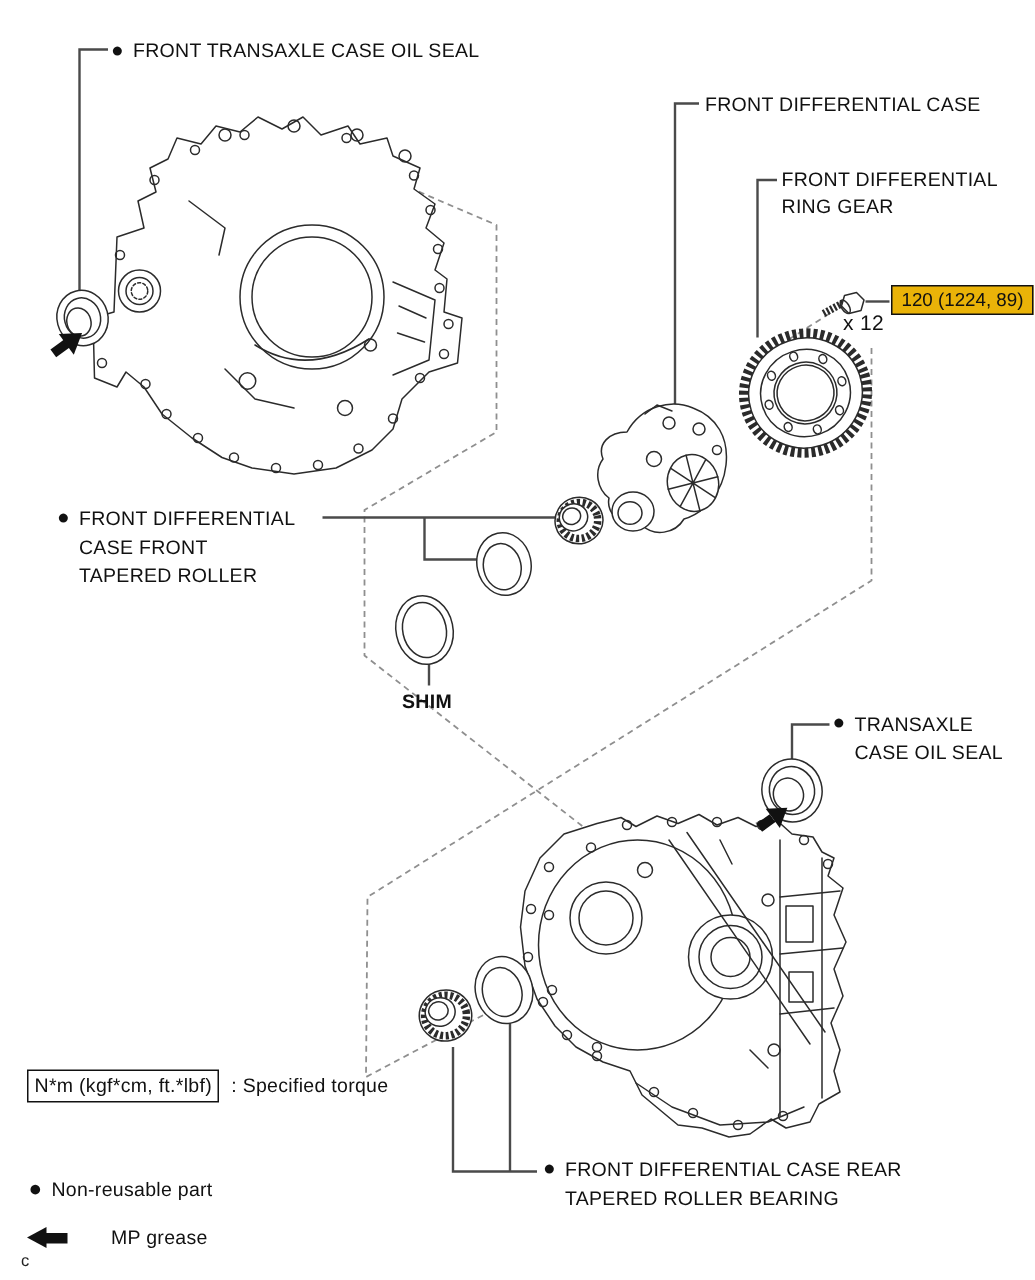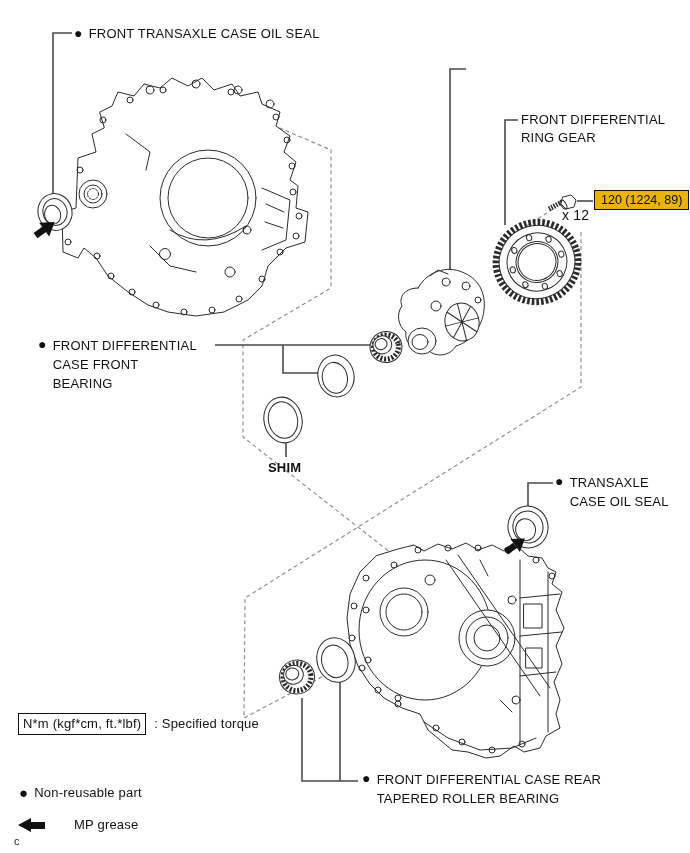--- a/index.html
+++ b/index.html
@@ -238,40 +238,43 @@
       <rect class="blackfill" x="504" y="541.5" width="11" height="6.5"></rect>
       <polygon class="blackfill" points="515,537 515,553 527,545"></polygon>
     </g>
   </svg>
 
   <div class="lbl row" style="left:74px;top:25px;">
     <span class="bullet">●</span>
     <span>FRONT TRANSAXLE CASE OIL SEAL</span>
   </div>
 
+  <div class="lbl" style="left:470px;top:61px;">
+    <span>FRONT DIFFERENTIAL CASE</span>
+  </div>
 
   <div class="lbl lines" style="left:521px;top:111px;">
     <div>FRONT DIFFERENTIAL</div>
     <div>RING GEAR</div>
   </div>
 
   <div class="tqbox" style="left:594px;top:190px;">
     <span>120 (1224, 89)</span>
   </div>
 
   <div class="lbl" style="left:562px;top:206px;font-size:14px;">
     <span>x 12</span>
   </div>
 
   <div class="lbl row" style="left:38px;top:336px;">
     <span class="bullet">●</span>
     <div class="lines">
       <div>FRONT DIFFERENTIAL</div>
       <div>CASE FRONT</div>
-      <div>BEARING</div>
+      <div>TAPERED ROLLER</div>
     </div>
   </div>
 
   <div class="lbl" style="left:268px;top:459px;font-weight:bold;">
     <span>SHIM</span>
   </div>
 
   <div class="lbl row" style="left:555px;top:473px;">
     <span class="bullet">●</span>
     <div class="lines">

